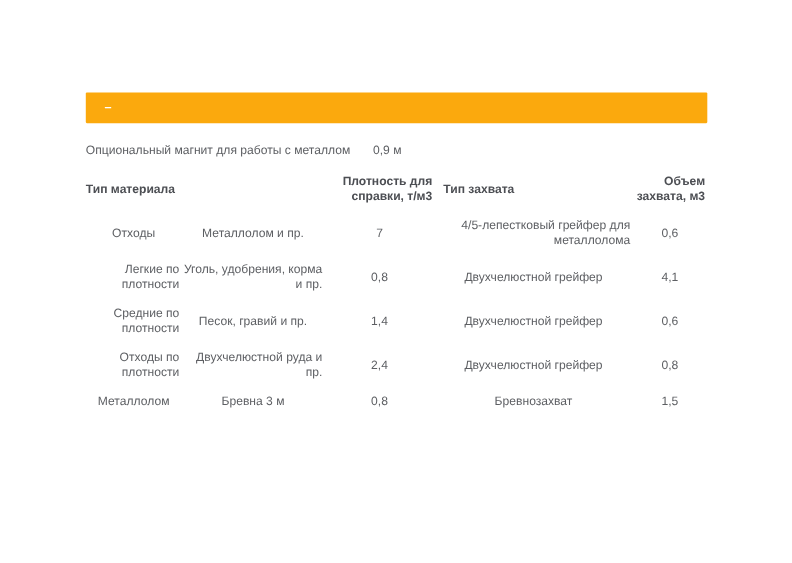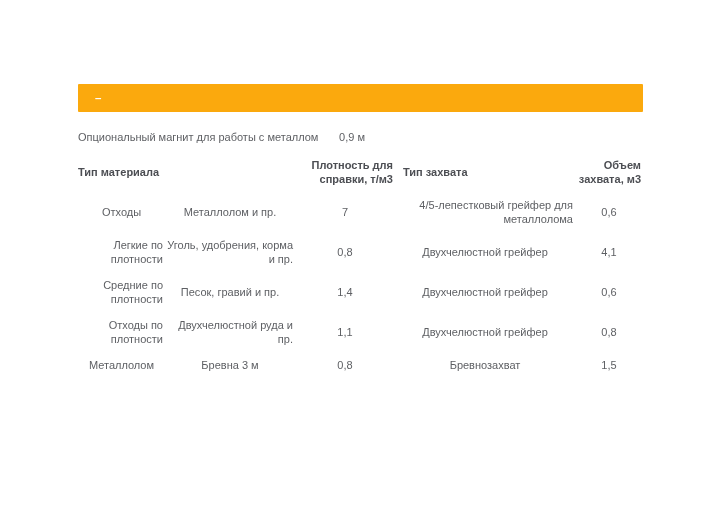--- a/index.html
+++ b/index.html
@@ -81,21 +81,21 @@
       <div class="c">Средние по плотности</div>
       <div class="c">Песок, гравий и пр.</div>
       <div class="c">1,4</div>
       <div class="c">Двухчелюстной грейфер</div>
       <div class="c">0,6</div>
     </div>
 
     <div class="row">
       <div class="c">Отходы по плотности</div>
       <div class="c">Двухчелюстной руда и пр.</div>
-      <div class="c">1,1</div>
+      <div class="c">2,4</div>
       <div class="c">Двухчелюстной грейфер</div>
       <div class="c">0,8</div>
     </div>
 
     <div class="row">
       <div class="c">Металлолом</div>
       <div class="c">Бревна 3 м</div>
       <div class="c">0,8</div>
       <div class="c">Бревнозахват</div>
       <div class="c">1,5</div>

